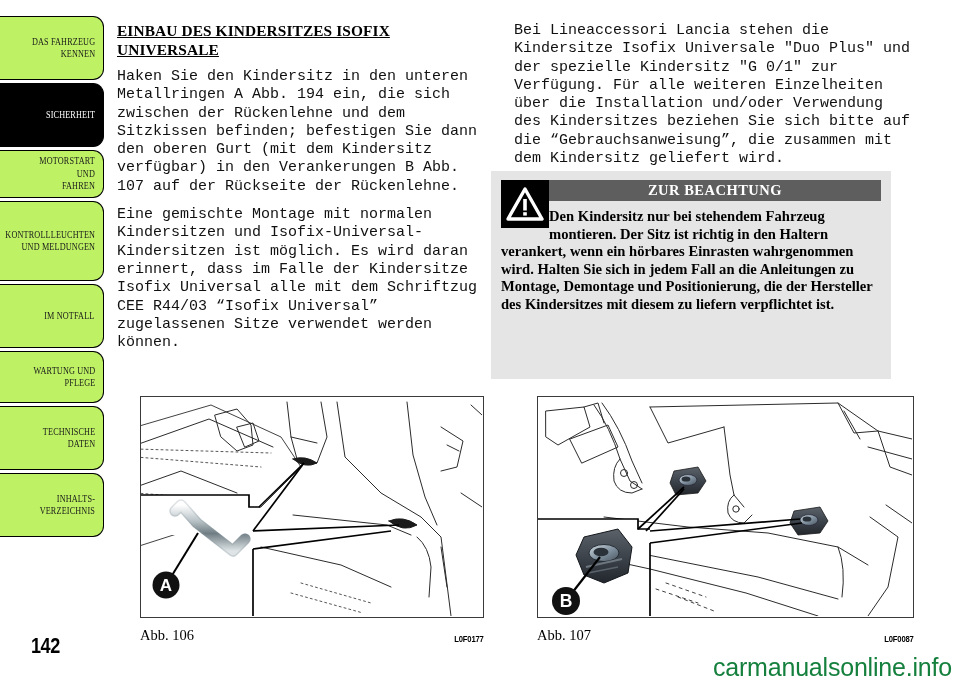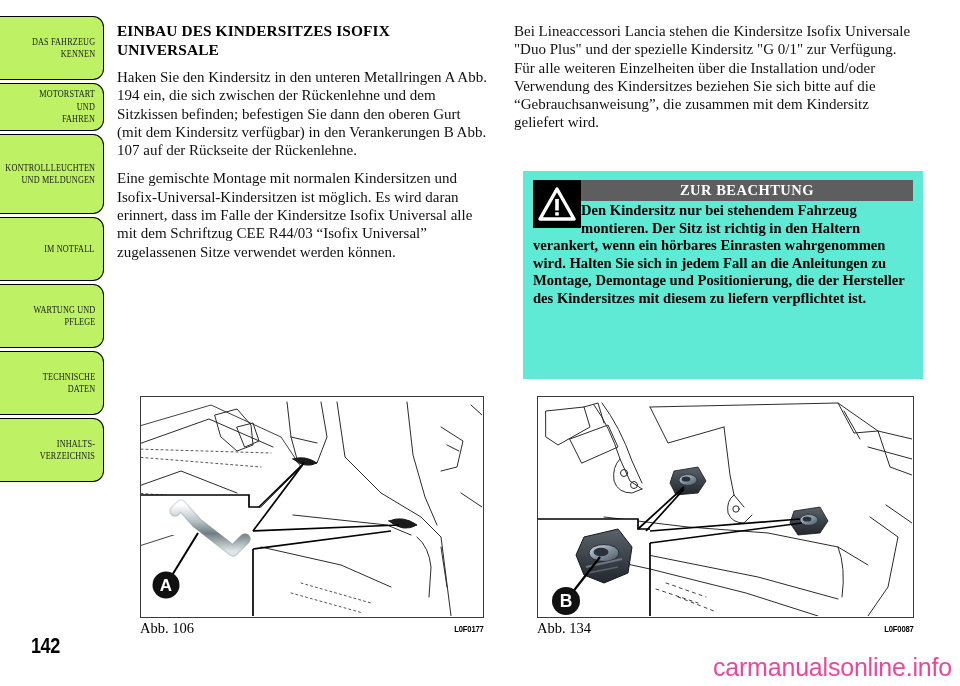--- a/index.html
+++ b/index.html
@@ -91,39 +91,40 @@
   }
 
   h1.section-title {
     font-family: "Liberation Serif", serif;
     font-weight: bold;
     font-size: 15.4px;
     line-height: 18.5px;
     color: #000000;
     margin-bottom: 9px;
     letter-spacing: 0.1px;
+    text-decoration: underline;
   }
 
   p.body-text {
-    font-family: Liberation Serif, serif;
+    font-family: Liberation Mono, monospace;
     font-size: 15px;
     line-height: 18.3px;
     color: #111111;
     margin-bottom: 10px;
   }
   p.body-text:last-child { margin-bottom: 0; }
 
   
   .warning-box {
     position: absolute;
-    left: 523px;
+    left: 491px;
     top: 171px;
     width: 400px;
     height: 208px;
-    background: #5eead4;
+    background: #e5e5e5;
     padding: 9px 10px 10px 10px;
   }
 
   .warning-head {
     display: flex;
     align-items: flex-start;
     height: 21px;
   }
 
   .warning-icon {
@@ -154,21 +155,21 @@
     color: #ffffff;
     letter-spacing: 0.5px;
   }
 
   .warning-body {
     font-family: "Liberation Serif", serif;
     font-weight: bold;
     font-size: 14.6px;
     line-height: 17.6px;
     color: #000000;
-    margin-top: 1px;
+    margin-top: 7px;
   }
 
   .warning-body .indent-shape {
     float: left;
     width: 48px;
     height: 29px;
     shape-outside: content-box;
   }
 
   
@@ -179,22 +180,22 @@
   .fig-frame {
     border: 1.5px solid #3a3a3a;
     background: #ffffff;
     overflow: hidden;
     position: relative;
   }
 
   .fig-caption-row {
     display: flex;
     justify-content: space-between;
-    align-items: center;
-    margin-top: 2px;
+    align-items: flex-end;
+    margin-top: 9px;
   }
 
   .fig-label {
     font-family: "Liberation Serif", serif;
     font-size: 14.5px;
     color: #000000;
   }
 
   .fig-code {
     font-family: "Liberation Sans", sans-serif;
@@ -212,54 +213,57 @@
   #fig-107 { left: 537px; top: 396px; width: 377px; }
   #fig-107 .fig-frame { width: 377px; height: 222px; }
 
   
   .watermark {
     position: absolute;
     right: 8px;
     bottom: 4px;
     font-family: "Liberation Sans", sans-serif;
     font-size: 25px;
-    color: #ec4899;
+    color: #15803d;
     letter-spacing: -0.2px;
   }
 
   svg { display: block; }
 </style>
 </head>
 <body>
 
 <div class="page">
 
   <nav class="sidebar">
 
     <div class="side-tab" style="height:64px">
       <span class="side-tab-label">DAS FAHRZEUG
 KENNEN</span>
     </div>
 
+    <div class="side-tab active" style="height:64px">
+      <span class="side-tab-label">SICHERHEIT</span>
+    </div>
 
     <div class="side-tab" style="height:48px">
       <span class="side-tab-label">MOTORSTART UND
 FAHREN</span>
     </div>
 
     <div class="side-tab" style="height:80px">
       <span class="side-tab-label">KONTROLLLEUCHTEN
 UND MELDUNGEN</span>
     </div>
 
     <div class="side-tab" style="height:64px">
       <span class="side-tab-label">IM NOTFALL</span>
     </div>
 
-    <div class="side-tab" style="height:64px">
+    <div class="side-tab" style="height:52px">
       <span class="side-tab-label">WARTUNG UND
 PFLEGE</span>
     </div>
 
     <div class="side-tab" style="height:64px">
       <span class="side-tab-label">TECHNISCHE
 DATEN</span>
     </div>
 
     <div class="side-tab" style="height:64px">
@@ -449,20 +453,20 @@
           <path d="M48 170 L84 162" stroke="#6d767e" stroke-width="2" fill="none"></path>
           <path d="M50 176 L80 170" stroke="#5a636b" stroke-width="1.6" fill="none"></path>
         </g>
 
         <line x1="34" y1="196" x2="62" y2="160" stroke="#000000" stroke-width="2.2"></line>
         <circle cx="28" cy="204" r="14" fill="#111111"></circle>
         <text x="28" y="210" font-family="Liberation Sans, sans-serif" font-size="17.5" font-weight="bold" fill="#ffffff" text-anchor="middle">B</text>
       </svg>
     </div>
     <figcaption class="fig-caption-row">
-      <span class="fig-label">Abb. 134</span>
+      <span class="fig-label">Abb. 107</span>
       <span class="fig-code">L0F0087</span>
     </figcaption>
   </figure>
 
   <div class="watermark">carmanualsonline.info</div>
 
 </div>
 
 </body></html>

